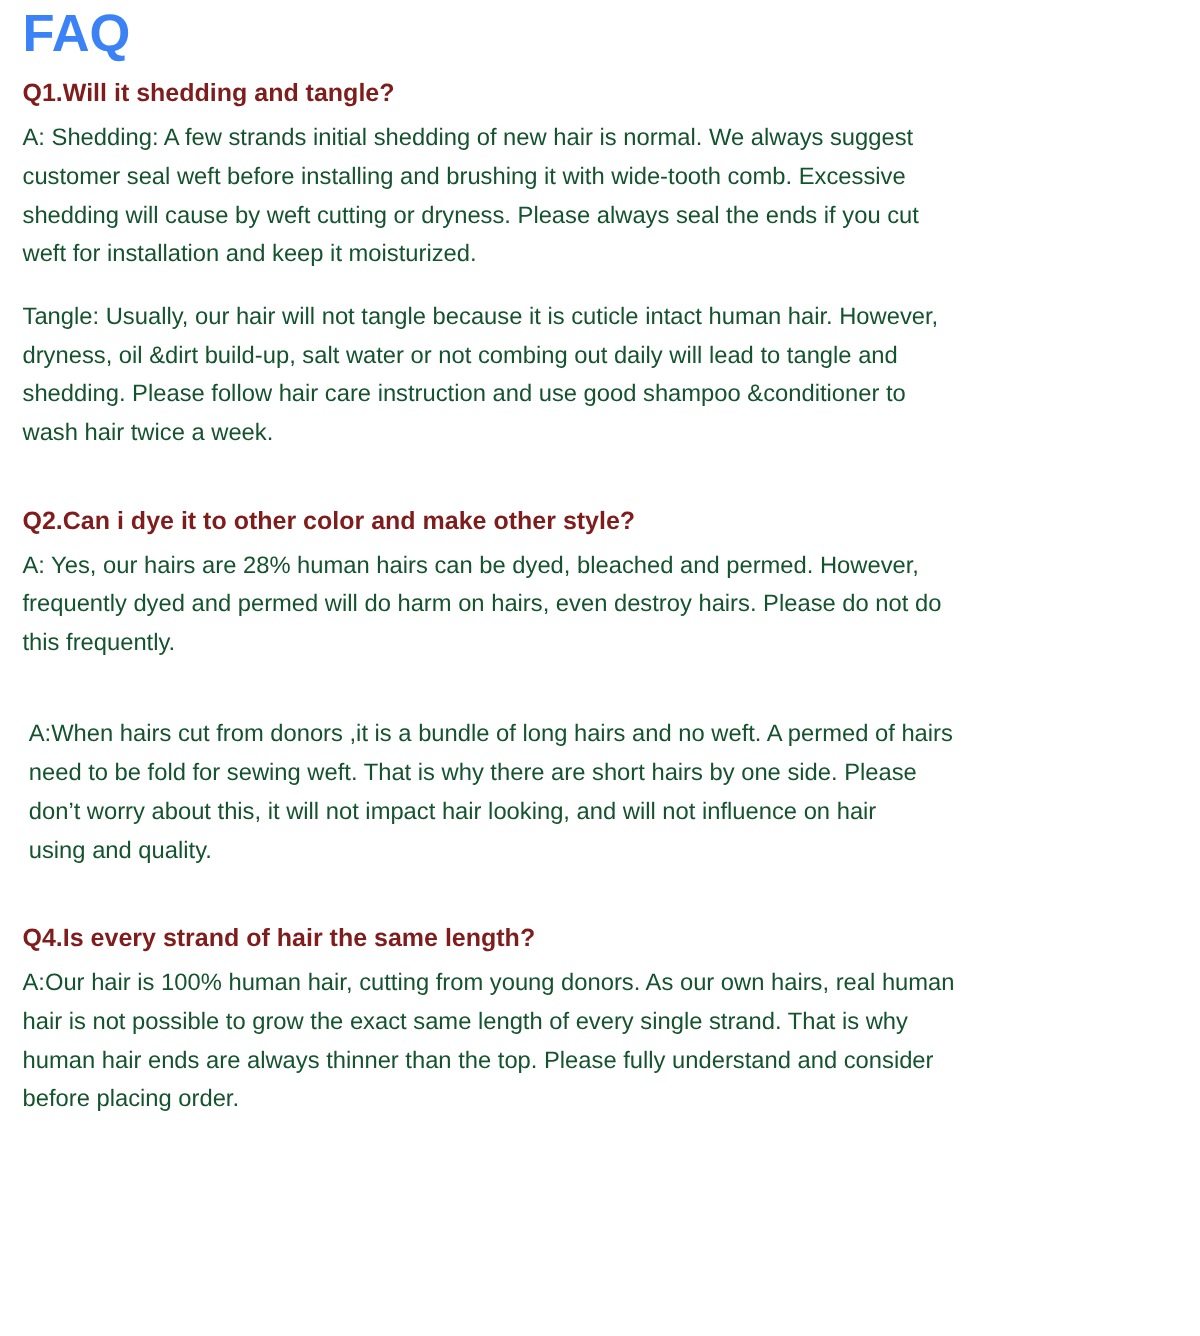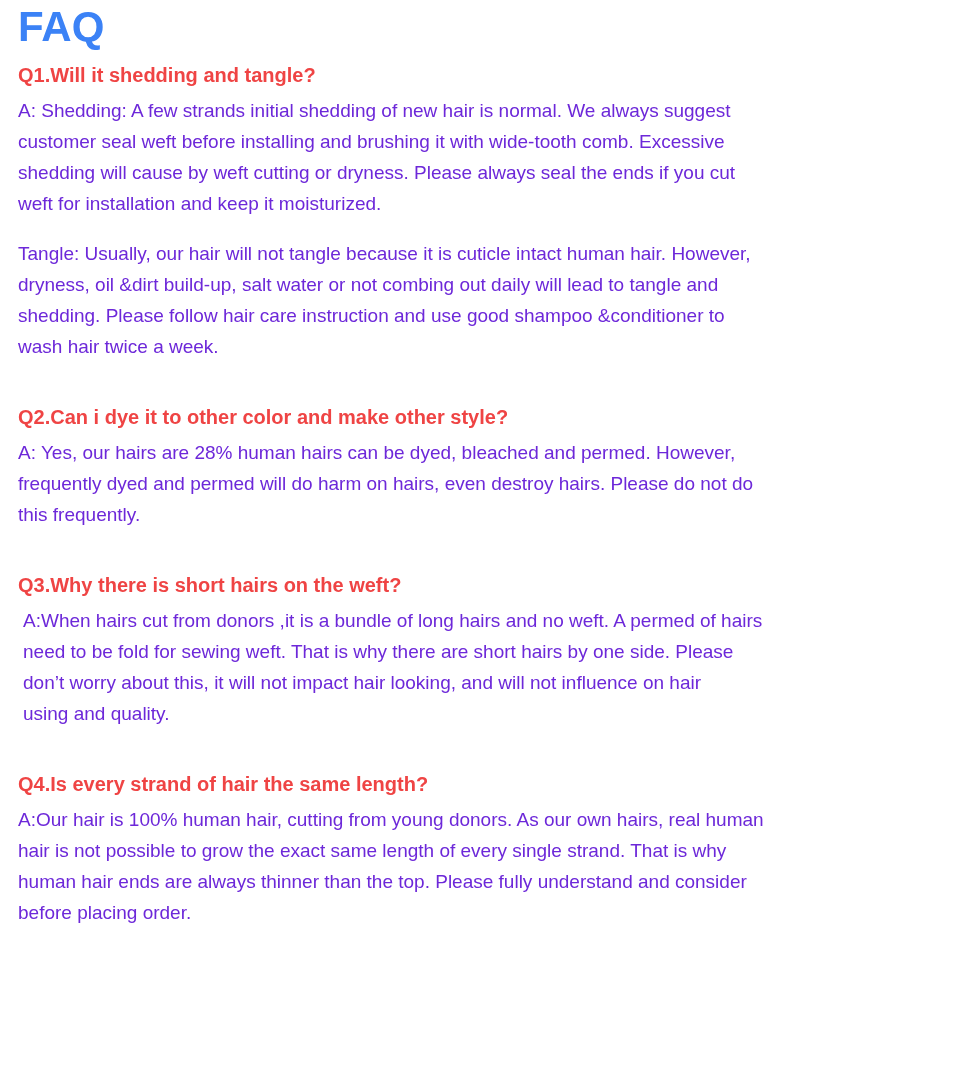--- a/index.html
+++ b/index.html
@@ -28,28 +28,28 @@
     letter-spacing: 0px;
   }
   section.faq-item {
     margin: 0 0 42px 0;
   }
   h2.question {
     margin: 0 0 7px 0;
     font-size: 20px;
     line-height: 26px;
     font-weight: 700;
-    color: #ef4444;
+    color: #7f1d1d;
   }
   p.answer {
     margin: 0 0 19px 0;
     font-size: 19px;
     line-height: 31px;
     font-weight: 400;
-    color: #6d28d9;
+    color: #14532d;
     white-space: pre-line; 
     max-width: 906px;
   }
   p.answer.indent-sm {
     padding-left: 5px;
   }
 </style>
 </head>
 <body>
 
@@ -70,21 +70,20 @@
   </section>
 
   <section class="faq-item">
     <h2 class="question">Q2.Can i dye it to other color and make other style?</h2>
     <p class="answer">A: Yes, our hairs are 28% human hairs can be dyed, bleached and permed. However,
 frequently dyed and permed will do harm on hairs, even destroy hairs. Please do not do
 this frequently.</p>
   </section>
 
   <section class="faq-item">
-    <h2 class="question">Q3.Why there is short hairs on the weft?</h2>
     <p class="answer indent-sm">A:When hairs cut from donors ,it is a bundle of long hairs and no weft. A permed of hairs
 need to be fold for sewing weft. That is why there are short hairs by one side. Please
 don’t worry about this, it will not impact hair looking, and will not influence on hair
 using and quality.</p>
   </section>
 
   <section class="faq-item">
     <h2 class="question">Q4.Is every strand of hair the same length?</h2>
     <p class="answer">A:Our hair is 100% human hair, cutting from young donors. As our own hairs, real human
 hair is not possible to grow the exact same length of every single strand. That is why

